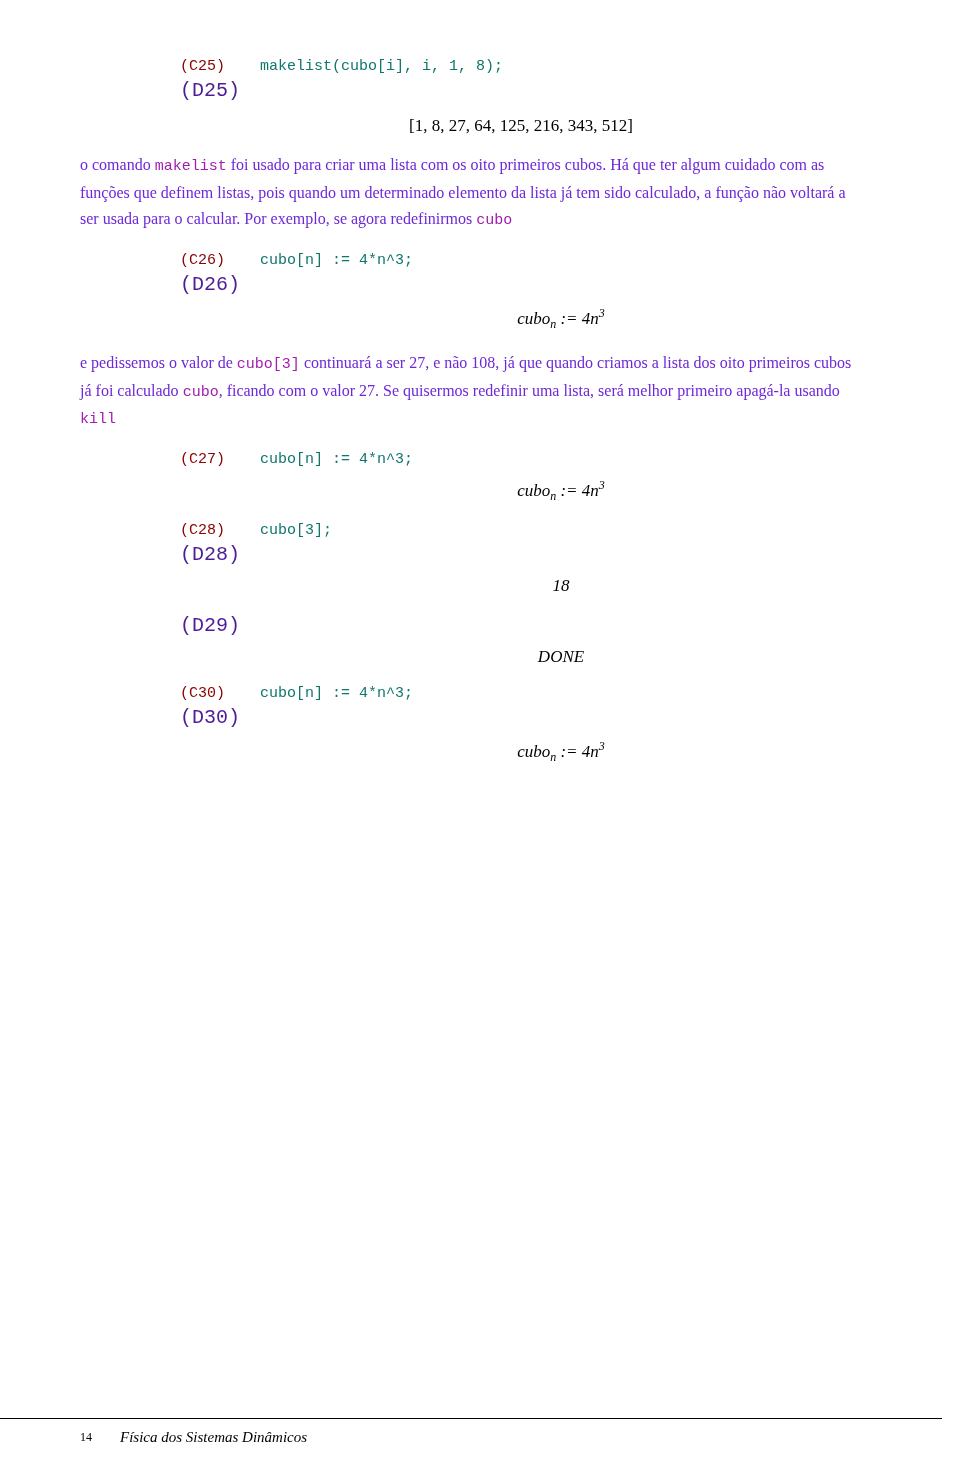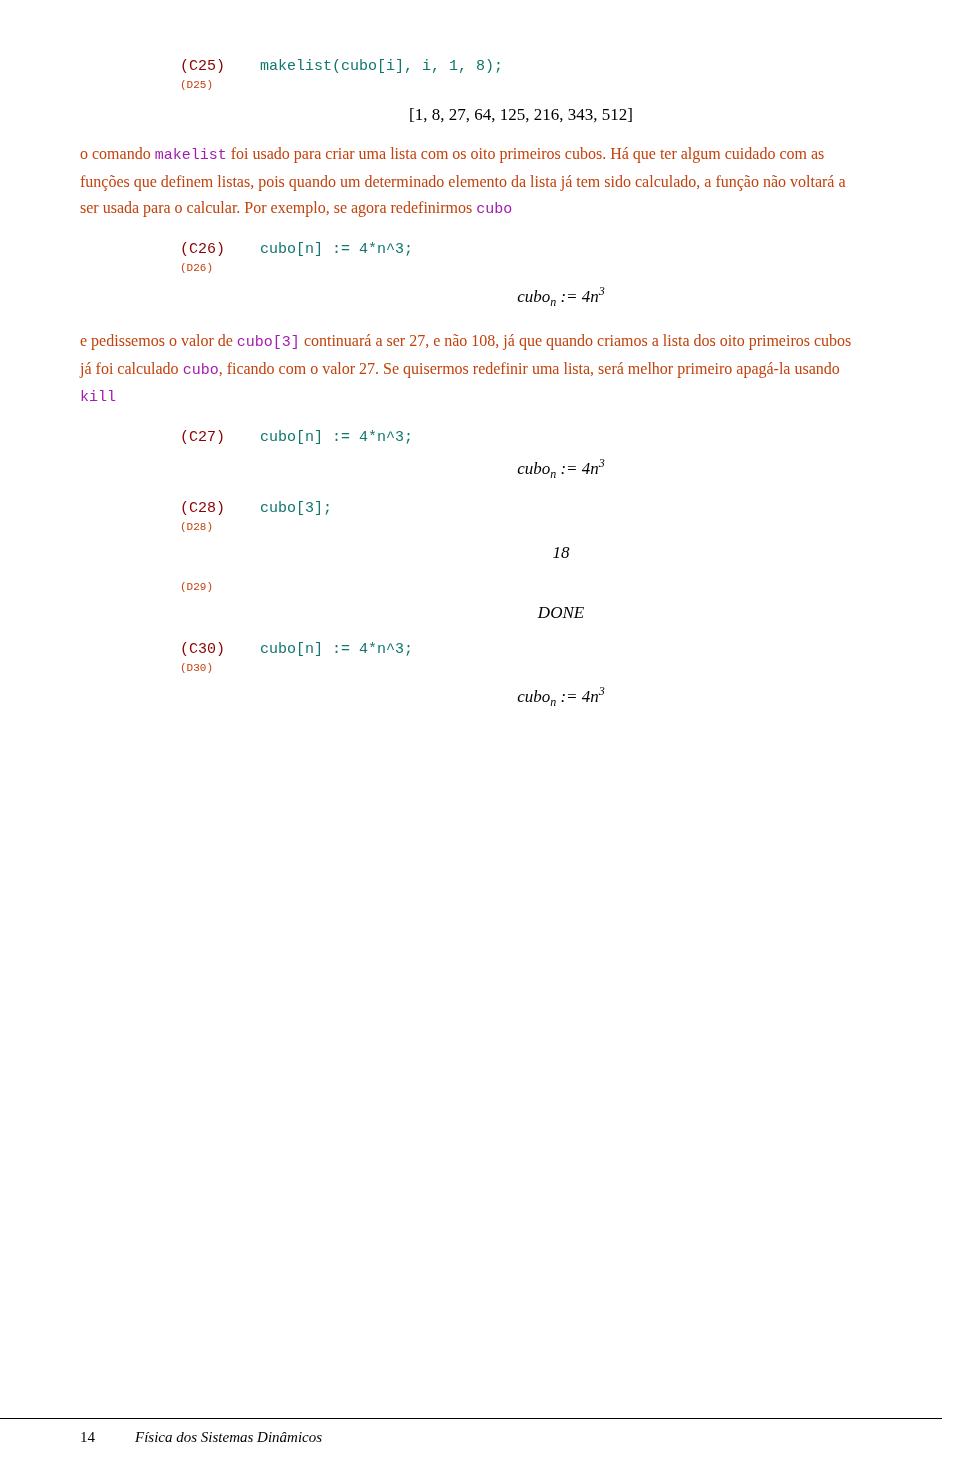--- a/index.html
+++ b/index.html
@@ -27,21 +27,21 @@
 
     .code {
       font-family: 'Courier New', Courier, monospace;
       font-size: 15px;
       color: #0f766e;
     }
 
     .text-body {
       font-family: 'Times New Roman', Times, serif;
       font-size: 16px;
-      color: #c2410c;
+      color: #6d28d9;
       line-height: 1.6;
     }
 
     .inline-code {
       font-family: 'Courier New', Courier, monospace;
       font-size: 15px;
       color: #a21caf;
     }
 
     .command-block {
@@ -89,40 +89,40 @@
       left: 0;
       width: 100%;
       display: flex;
       align-items: center;
       padding: 0 80px;
       border-top: 1px solid #000;
       padding-top: 10px;
     }
 
     .footer-number {
-      font-size: 15px;
-      margin-right: 40px;
+      font-size: 12px;
     }
 
     .footer-text {
       font-size: 15px;
       font-style: italic;
+      margin-left: 28px;
     }
 
     .array-output {
       display: flex;
       justify-content: center;
       margin: 14px 0 16px 0;
       font-size: 17px;
     }
 
     .d-label {
       font-family: 'Courier New', Courier, monospace;
-      color: #c2410c;
-      font-size: 11px;
+      color: #4c1d95;
+      font-size: 20px;
       min-width: 60px;
     }
 
     .c-label {
       font-family: 'Courier New', Courier, monospace;
       color: #8b0000;
       font-size: 15px;
       min-width: 60px;
     }
 

